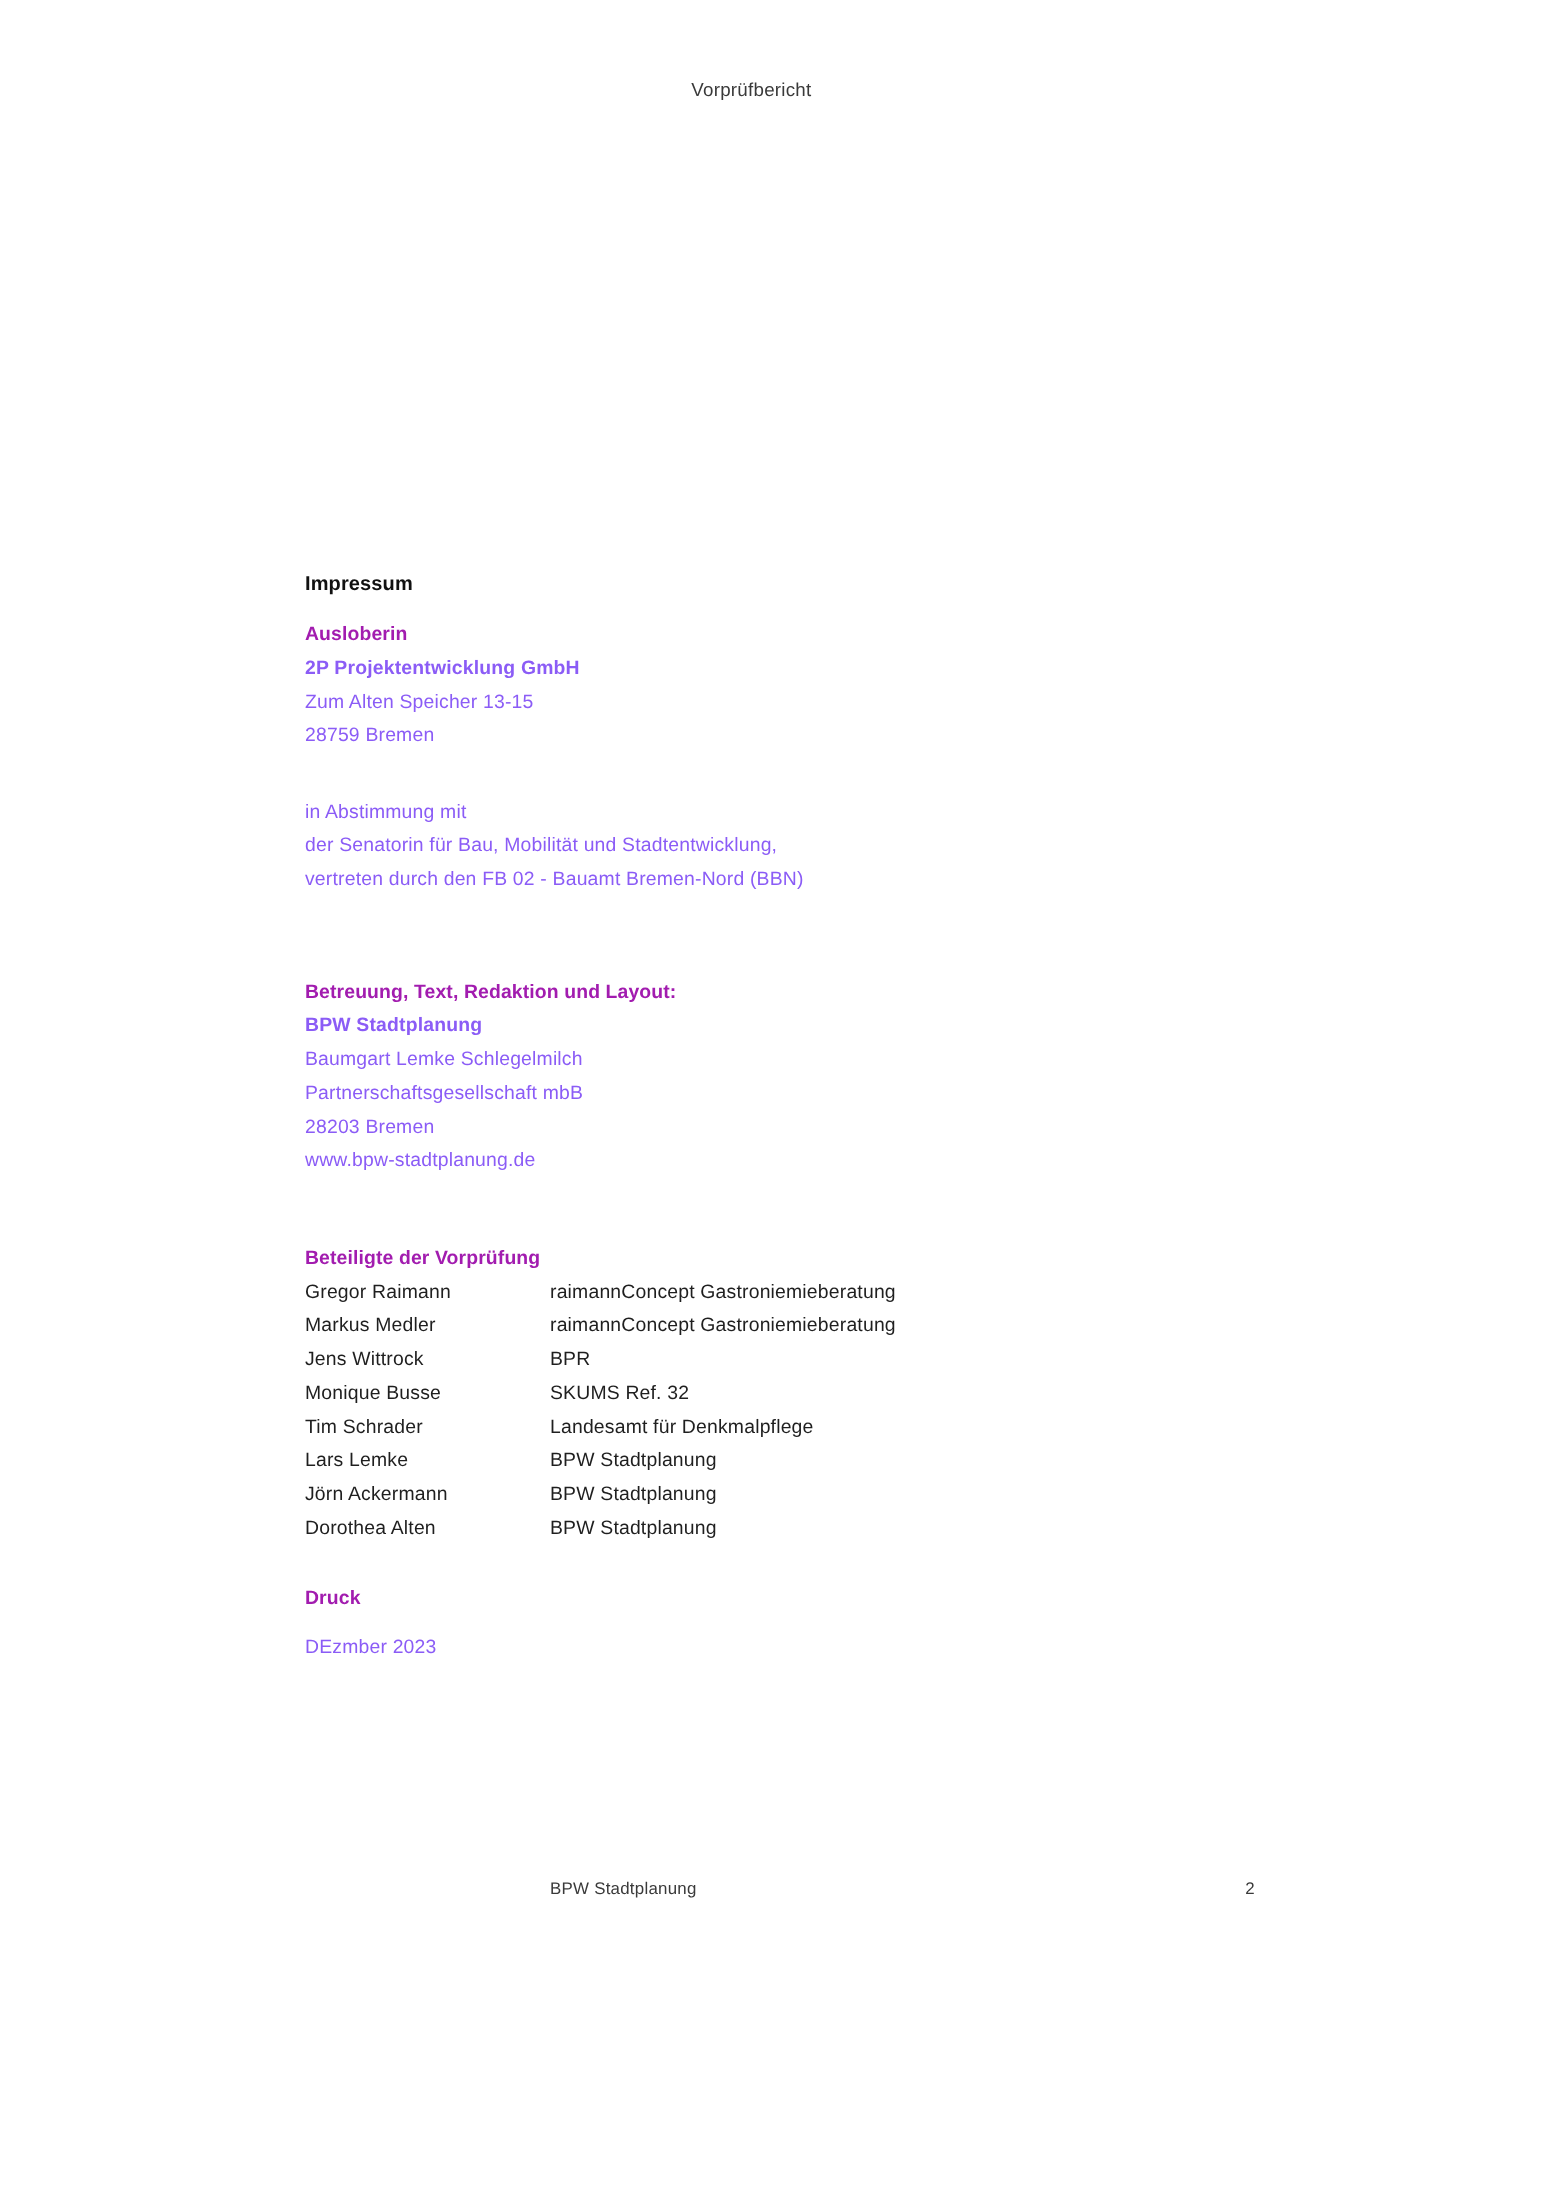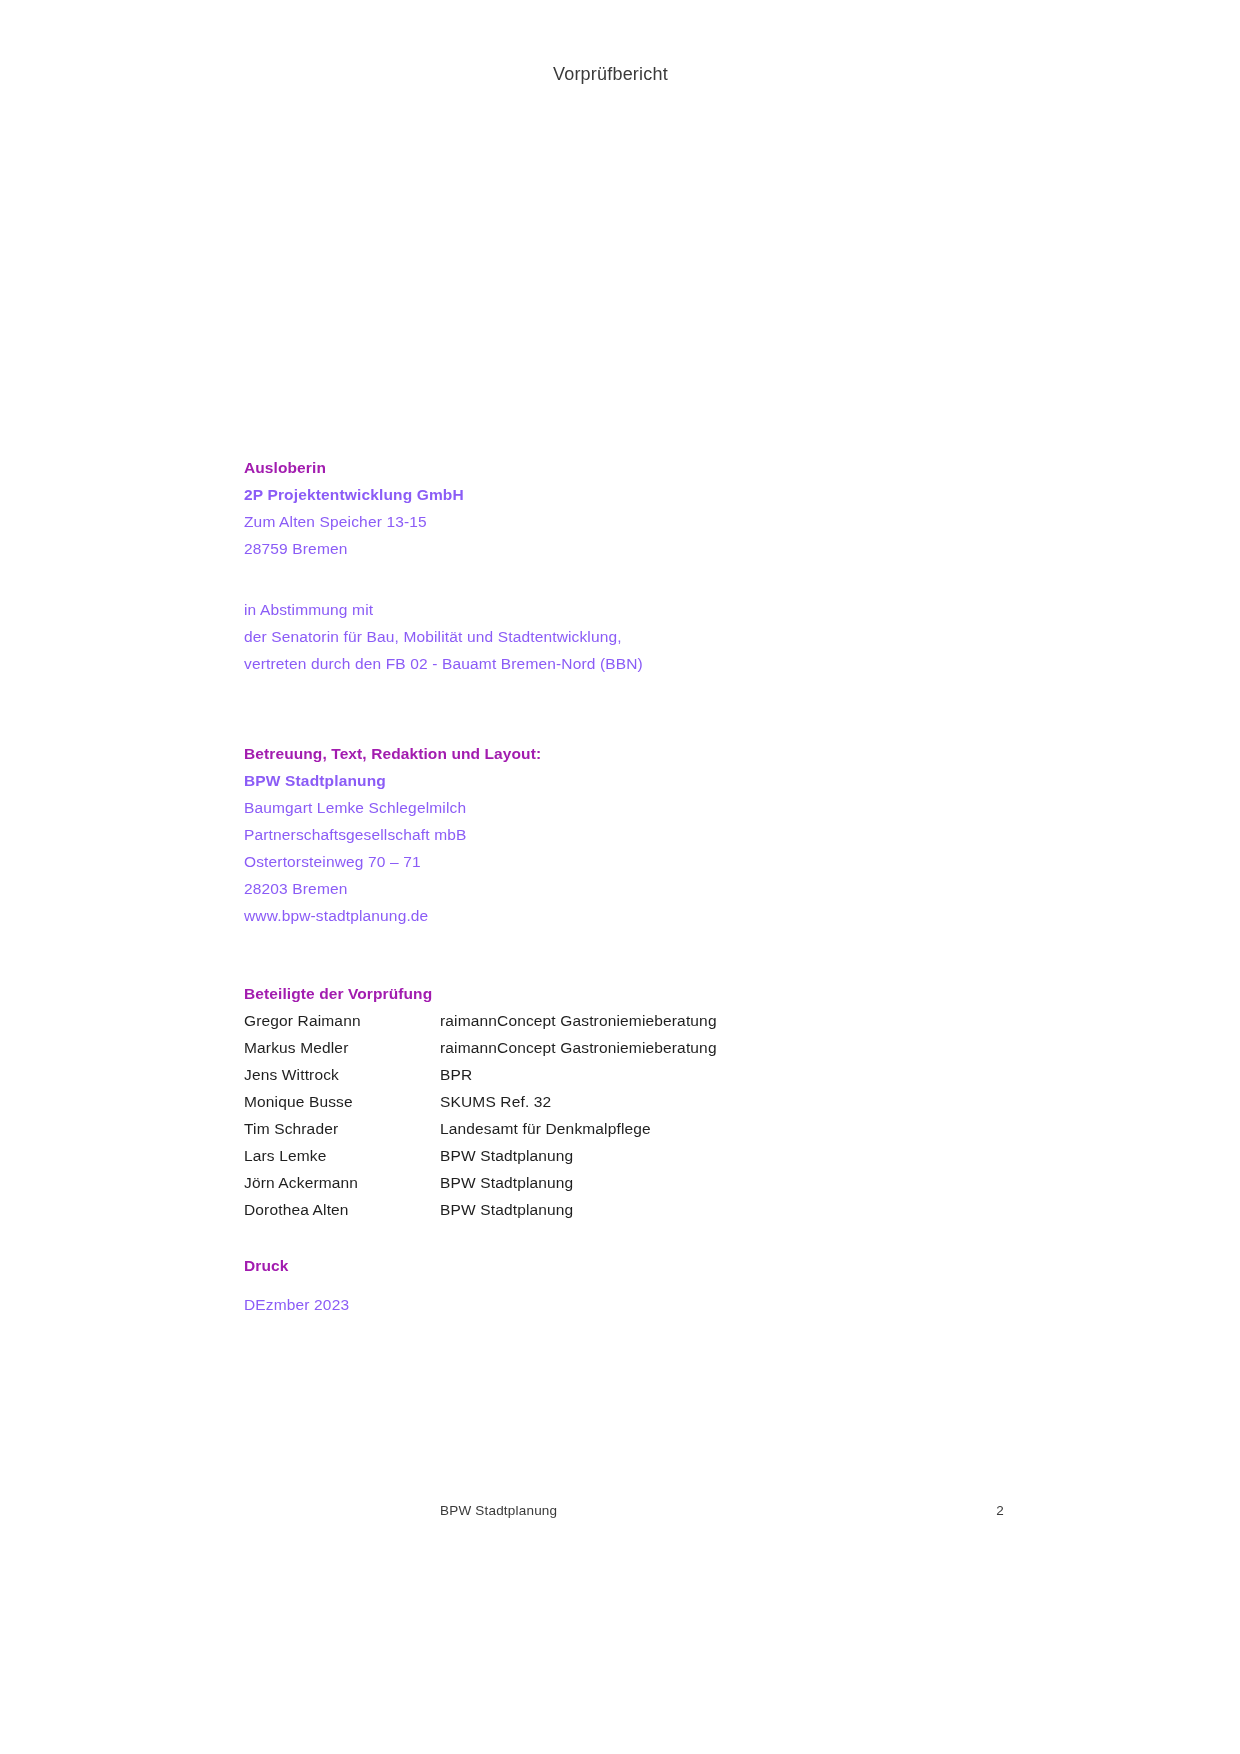--- a/index.html
+++ b/index.html
@@ -15,21 +15,21 @@
     font-family: "Liberation Sans", sans-serif;
     color: #1a1a1a;
     overflow: hidden;
   }
 
   
   .running-head {
     position: absolute;
     top: 64px;
     left: 553px;
-    font-size: 18px;
+    font-size: 15px;
     letter-spacing: 0.2px;
     color: #3a3a3a;
   }
 
   
   .imprint {
     position: absolute;
     left: 244px;
     top: 459px;
     width: 760px;
@@ -114,40 +114,40 @@
 </style>
 </head>
 <body>
 
 <div class="page">
 
   <div class="running-head">Vorprüfbericht</div>
 
   <div class="imprint">
 
+    <div class="block-title">Impressum</div>
 
     <div class="section-head">Ausloberin</div>
     <div class="line bold">2P Projektentwicklung GmbH</div>
     <div class="line">Zum Alten Speicher 13-15</div>
     <div class="line">28759 Bremen</div>
 
     <div class="gap-lg"></div>
 
     <div class="line">in Abstimmung mit</div>
     <div class="line">der Senatorin für Bau, Mobilität und Stadtentwicklung,</div>
     <div class="line">vertreten durch den FB 02 - Bauamt Bremen-Nord (BBN)</div>
 
     <div class="gap-xl"></div>
     <div class="gap-md"></div>
 
     <div class="section-head">Betreuung, Text, Redaktion und Layout:</div>
     <div class="line bold">BPW Stadtplanung</div>
     <div class="line">Baumgart Lemke Schlegelmilch</div>
     <div class="line">Partnerschaftsgesellschaft mbB</div>
-    <div class="line">Ostertorsteinweg 70 – 71</div>
     <div class="line">28203 Bremen</div>
     <div class="line">www.bpw-stadtplanung.de</div>
 
     <div class="gap-xl"></div>
     <div class="gap-sm"></div>
 
     <div class="section-head">Beteiligte der Vorprüfung</div>
 
     <div class="participants">
       <div class="p-row">

